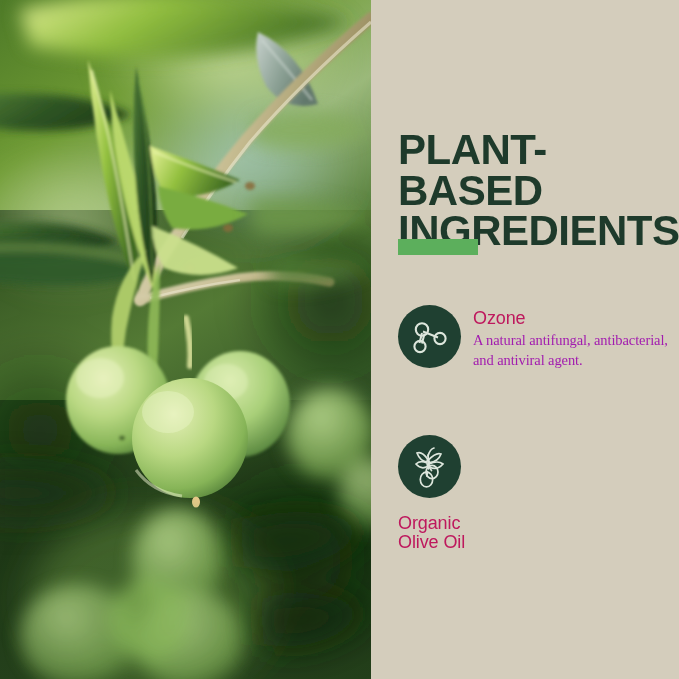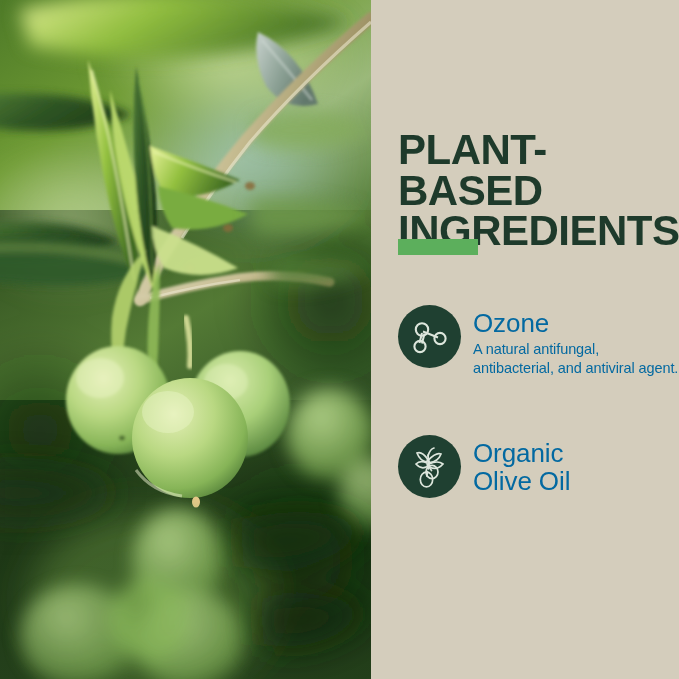--- a/index.html
+++ b/index.html
@@ -66,52 +66,52 @@
   
   .feature {
     position: absolute;
     left: 27px;
     width: 281px;
     display: flex;
     align-items: flex-start;
     gap: 12px;
   }
   .feature-ozone { top: 296px; }
-  .feature-olive { top: 426px; }
+  .feature-olive { top: 426px; flex-direction: column; }
 
   .icon-circle {
     flex: 0 0 auto;
     width: 63px;
     height: 63px;
     border-radius: 50%;
     background: #1F4031;
     display: flex;
     align-items: center;
     justify-content: center;
   }
   .icon-circle svg { display: block; }
 
   .feature-text {
     flex: 1 1 auto;
     padding-top: 4px;
   }
   .feature-title {
     margin: 0 0 3px 0;
-    color: #0369a1;
+    color: #be185d;
     font-family: "Liberation Sans", sans-serif;
     font-weight: 400;
-    font-size: 26px;
+    font-size: 18px;
     line-height: 1.08;
     letter-spacing: -0.1px;
     white-space: pre-line;
   }
   .feature-desc {
     margin: 0;
-    color: #0369a1;
-    font-family: Liberation Sans, sans-serif;
+    color: #a21caf;
+    font-family: Liberation Serif, serif;
     font-weight: 400;
     font-size: 14.5px;
     line-height: 1.33;
     letter-spacing: -0.1px;
   }
 </style>
 </head>
 <body>
 
 <div class="poster">

